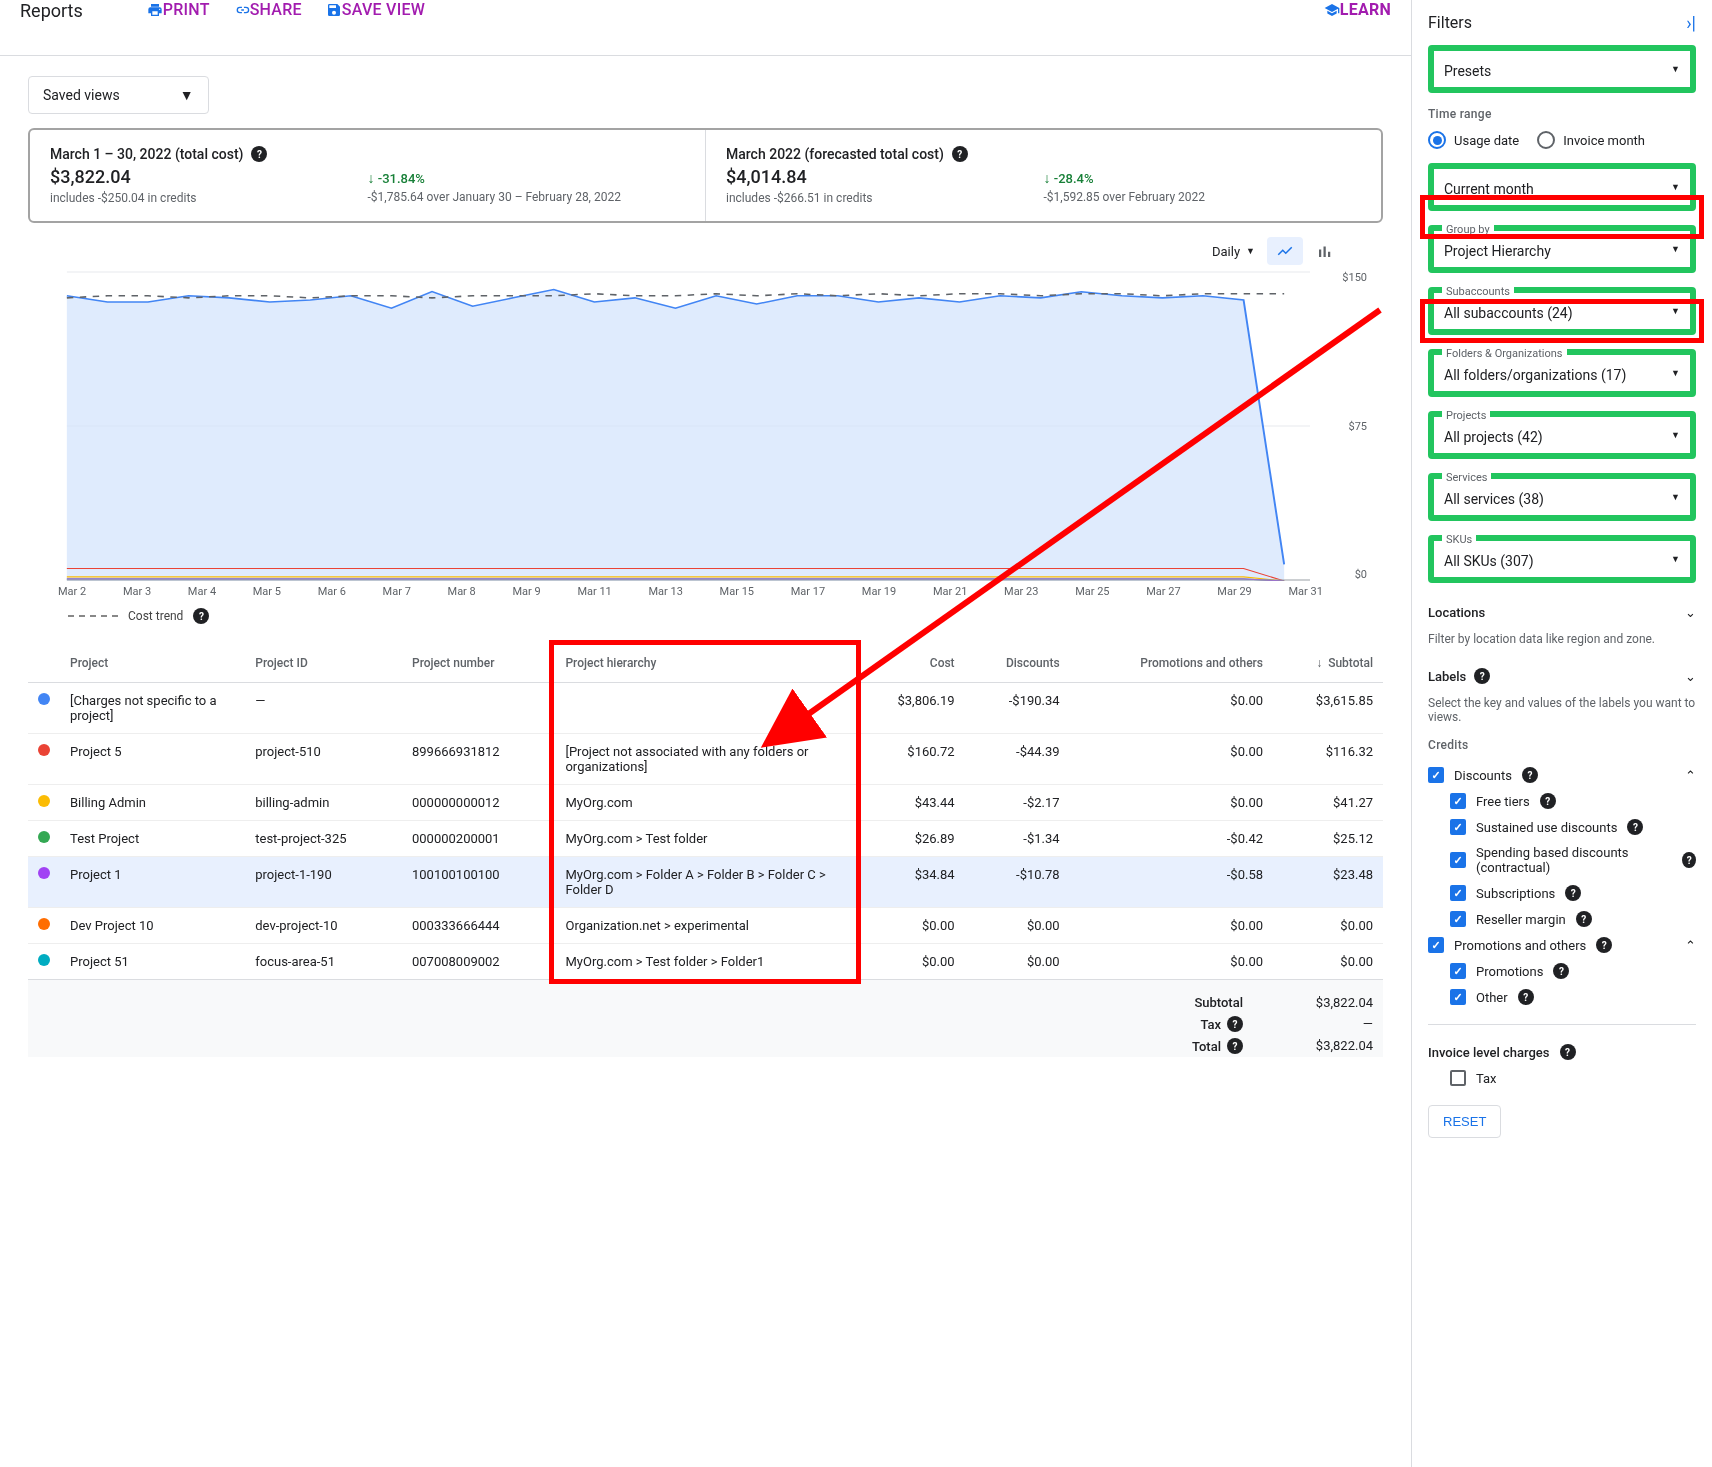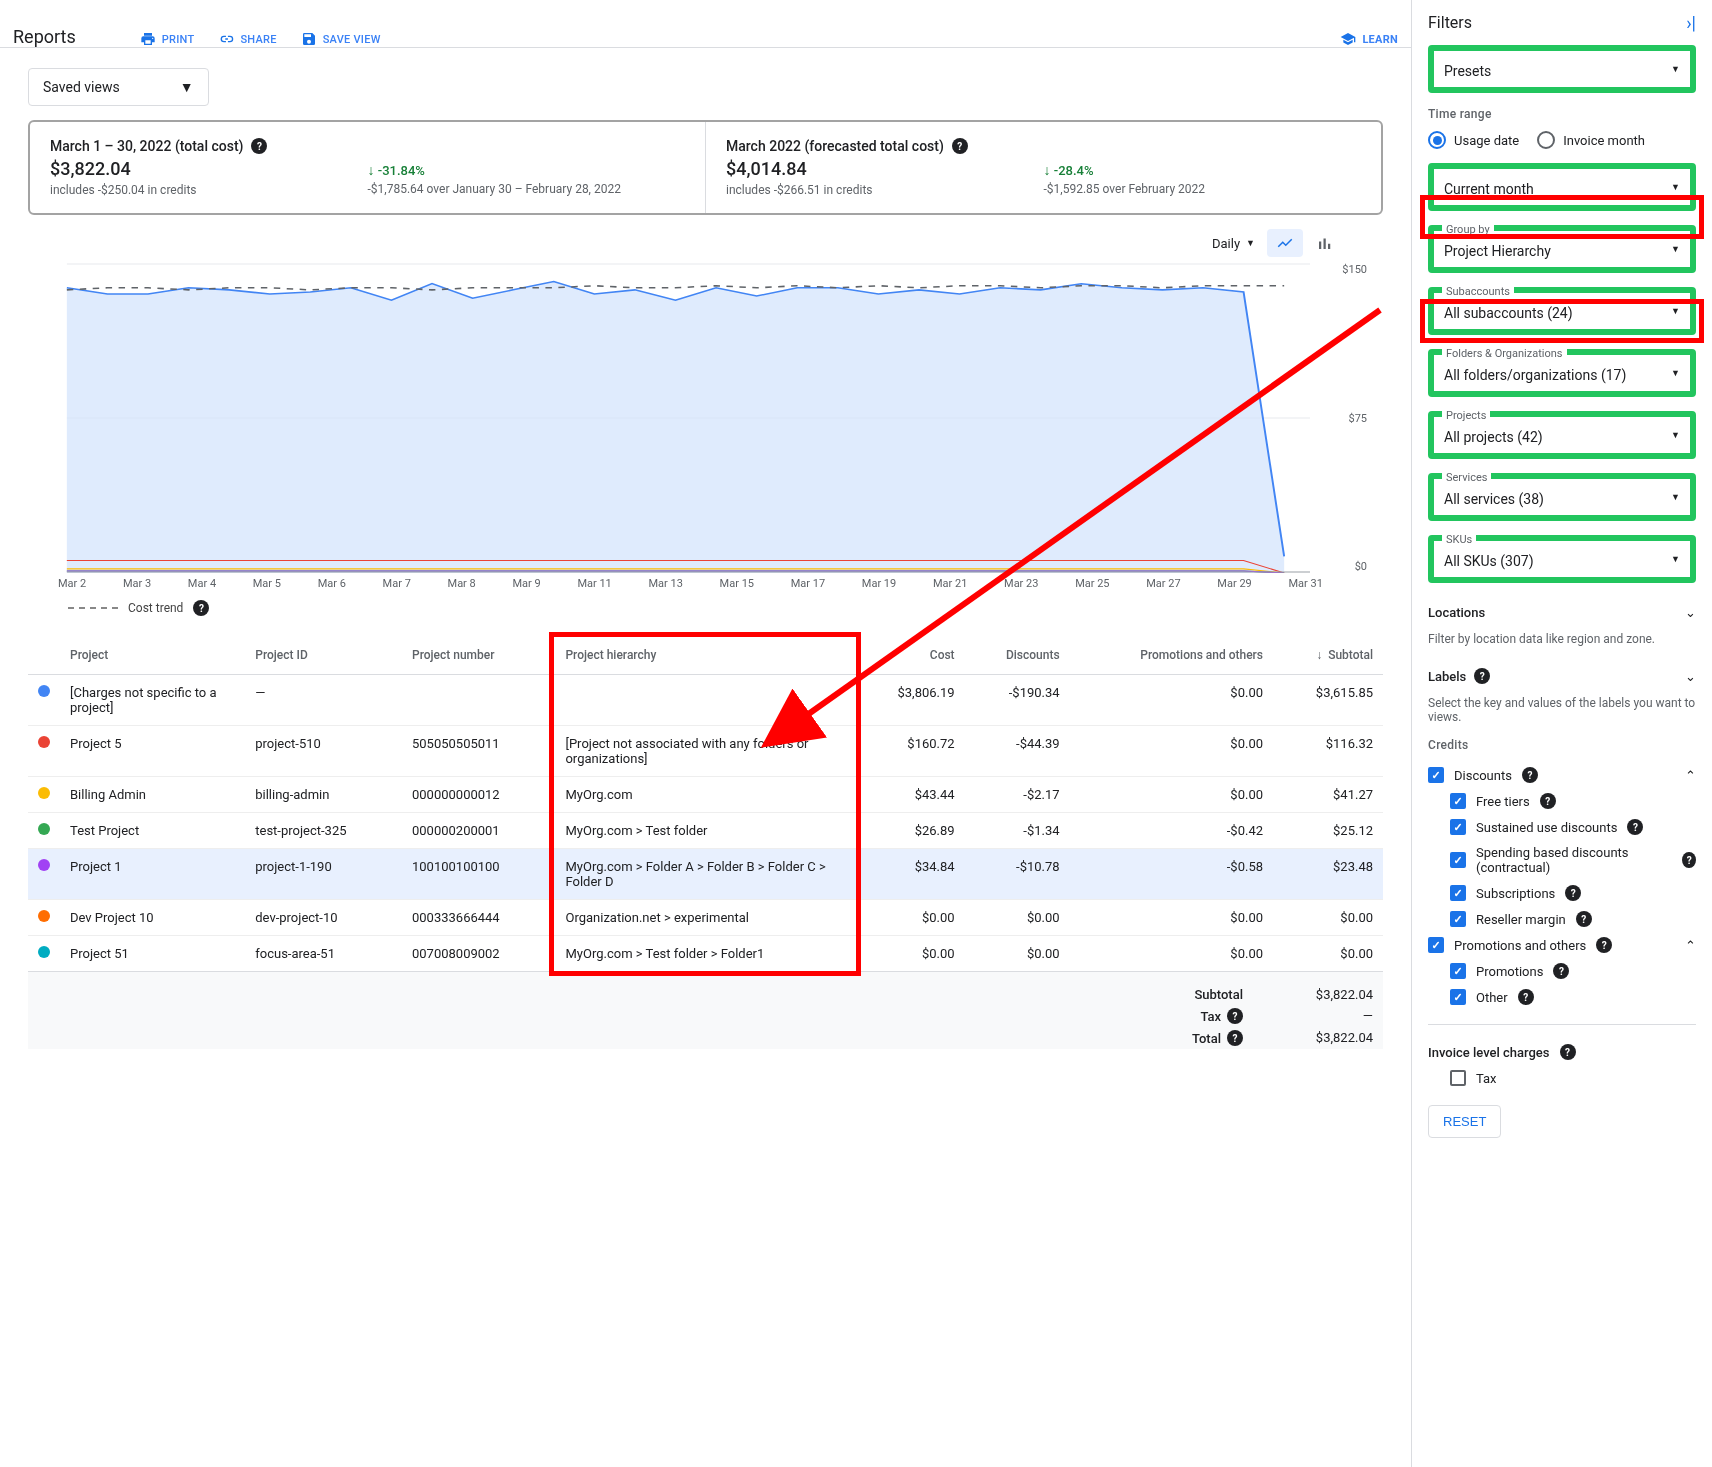--- a/index.html
+++ b/index.html
@@ -14,40 +14,40 @@
       overflow: hidden;
     }
     .main-area {
       flex: 1;
       display: flex;
       flex-direction: column;
       border-right: 1px solid #dadce0;
       min-width: 0;
     }
     .top-bar {
-      height: 48px;
+      height: 56px;
       border-bottom: 1px solid #dadce0;
       display: flex;
-      align-items: flex-end;
-      padding: 0 13px;
+      align-items: flex-start;
+      padding: 0 20px;
       gap: 24px;
     }
     .page-title {
       font-size: 18px;
       font-weight: 400;
       margin-right: 40px;
     }
     .top-action {
-      color: #3b82f6;
-      font-size: 11px;
+      color: #a21caf;
+      font-size: 16px;
       font-weight: 500;
       letter-spacing: .25px;
       display: flex;
       align-items: center;
-      gap: 6px;
+      gap: 0;
       cursor: pointer;
     }
     .top-action svg { width: 16px; height: 16px; }
     .learn { margin-left: auto; font-weight: bold; }
     .content {
       padding: 20px 28px;
       overflow: auto;
     }
     .saved-views {
       border: 1px solid #dadce0;
@@ -417,21 +417,21 @@
     <td style="max-width:210px;"></td>
     <td class="num">$3,806.19</td>
     <td class="num">-$190.34</td>
     <td class="num">$0.00</td>
     <td class="num">$3,615.85</td>
             </tr>
             <tr>
     <td><span class="dot" style="background:#ea4335"></span></td>
     <td style="max-width:130px;">Project 5</td>
     <td style="max-width:110px;">project-510</td>
-    <td>505050505011</td>
+    <td>899666931812</td>
     <td style="max-width:210px;">[Project not associated with any folders or organizations]</td>
     <td class="num">$160.72</td>
     <td class="num">-$44.39</td>
     <td class="num">$0.00</td>
     <td class="num">$116.32</td>
             </tr>
             <tr>
     <td><span class="dot" style="background:#fbbc04"></span></td>
     <td style="max-width:130px;">Billing Admin</td>
     <td style="max-width:110px;">billing-admin</td>

